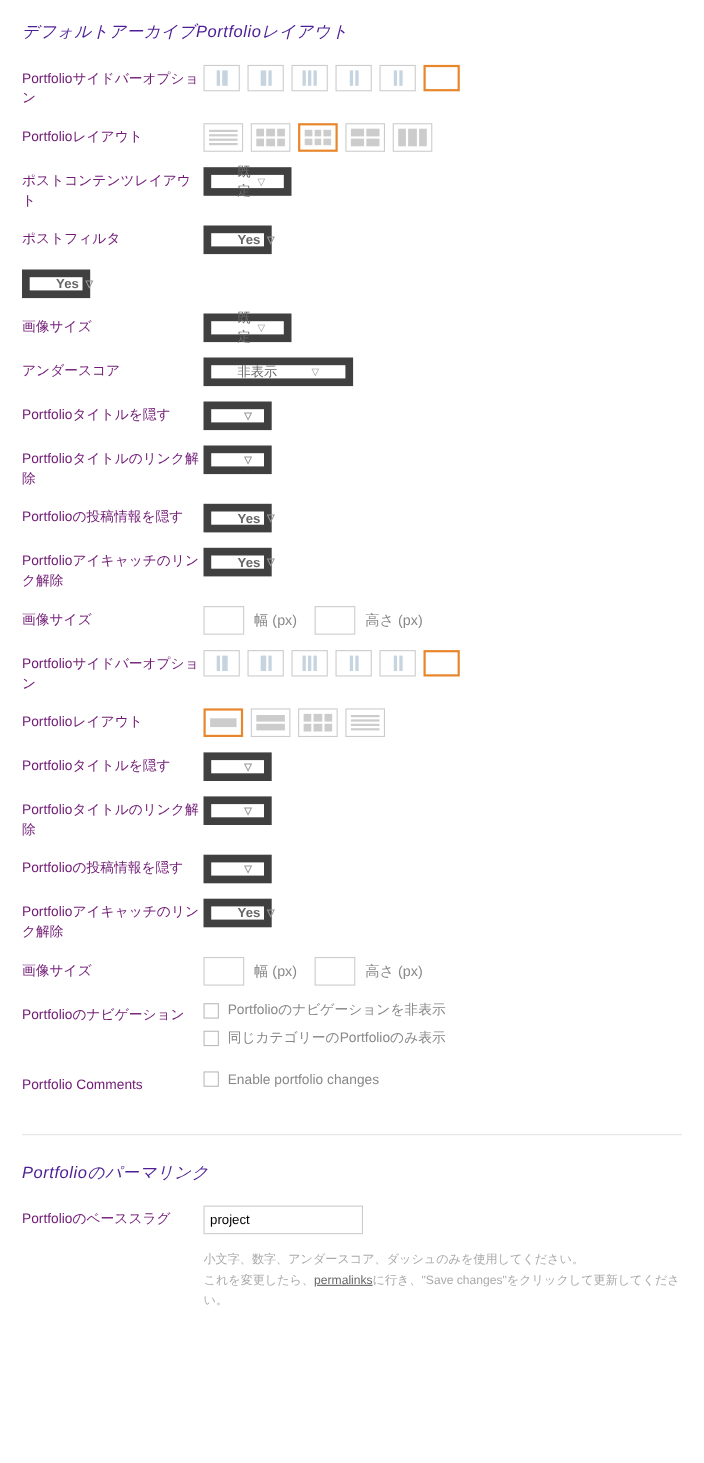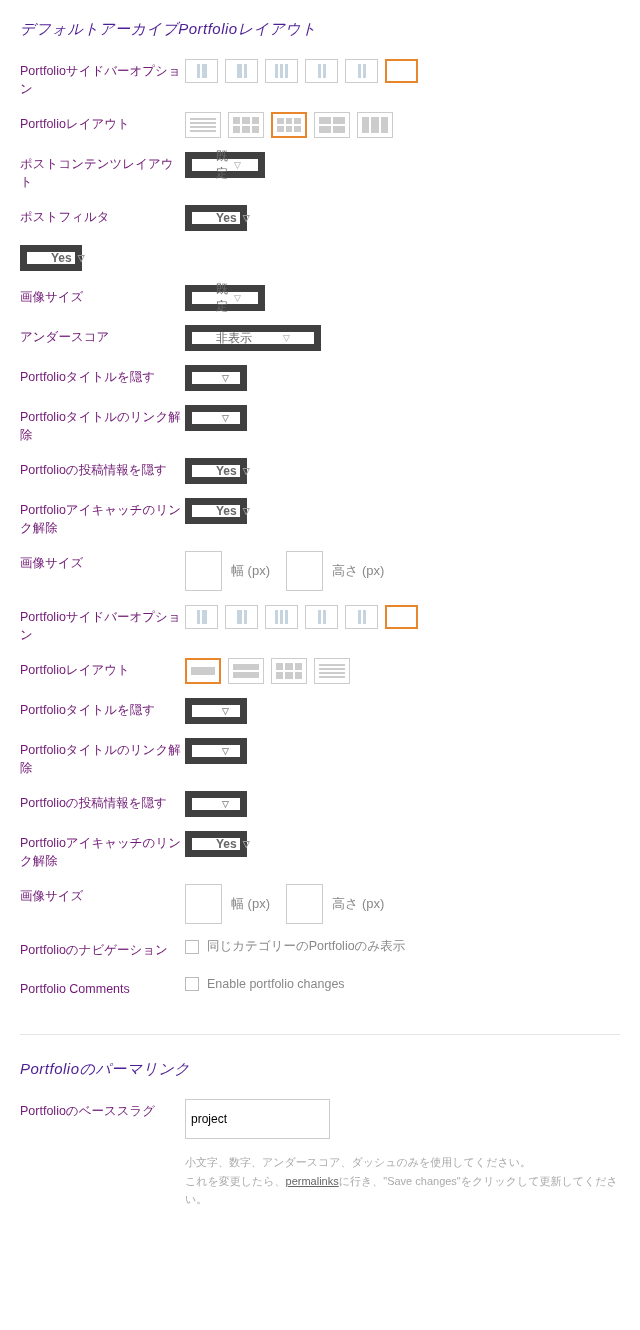--- a/index.html
+++ b/index.html
@@ -20,21 +20,21 @@
 .lt-rows .lr { height: 2px; background: #ccc; width: 100%; }
 .lt-grid { display: grid; grid-template-columns: repeat(3, 1fr); grid-template-rows: repeat(2, 1fr); gap: 2px; width: 100%; height: 100%; }
 .lt-grid2 { display: grid; grid-template-columns: repeat(2, 1fr); grid-template-rows: repeat(2, 1fr); gap: 2px; width: 100%; height: 100%; }
 .lt-grid3 { display: grid; grid-template-columns: repeat(3, 1fr); gap: 2px; width: 100%; height: 100%; }
 .lt-cell { background: #ccc; }
 .select { border: 7px solid #404040; height: 26px; padding: 0 24px; background: #fff; display: flex; align-items: center; justify-content: space-between; cursor: pointer; font-size: 12px; color: #666; min-width: 50px; }
 .select.w80 { width: 80px; }
 .select.w50 { width: 50px; font-weight: bold; }
 .select.w140 { width: 136px; }
 .chev { font-size: 9px; color: #999; margin-left: 6px; }
-.txt-input { border: 1px solid #ccc; height: 40px; width: 37px; padding: 0 5px; font-size: 12px; }
+.txt-input { border: 1px solid #ccc; height: 26px; width: 37px; padding: 0 5px; font-size: 12px; }
 .txt-input.w145 { width: 145px; }
 .unit { font-size: 13px; color: #888; margin: 0 10px 0 3px; }
 .checkbox-row { display: flex; align-items: center; gap: 8px; margin-bottom: 8px; }
 .checkbox { width: 14px; height: 14px; border: 1px solid #bbb; background: #fff; cursor: pointer; }
 .checkbox-label { font-size: 12.5px; color: #888; }
 .help { font-size: 11px; color: #aaa; line-height: 1.7; margin-top: 8px; }
 .help a { color: #666; }
 hr.sep { border: none; border-top: 1px solid #e5e5e5; margin: 35px 0 25px; }
 </style>
 </head>
@@ -324,20 +324,24 @@
     <input class="txt-input" style="">
     <span class="unit">高さ (px)</span>
   </div>
 </div>
 
 <div class="row">
   <div class="label">Portfolioのナビゲーション</div>
   <div class="control" style="flex-direction:column;align-items:flex-start;gap:0">
     <div class="checkbox-row">
       <div class="checkbox"></div>
+      <span class="checkbox-label">Portfolioのナビゲーションを非表示</span>
+    </div>
+    <div class="checkbox-row">
+      <div class="checkbox"></div>
       <span class="checkbox-label">同じカテゴリーのPortfolioのみ表示</span>
     </div>
   </div>
 </div>
 
 <div class="row">
   <div class="label">Portfolio Comments</div>
   <div class="control">
     <div class="checkbox-row">
       <div class="checkbox"></div>

